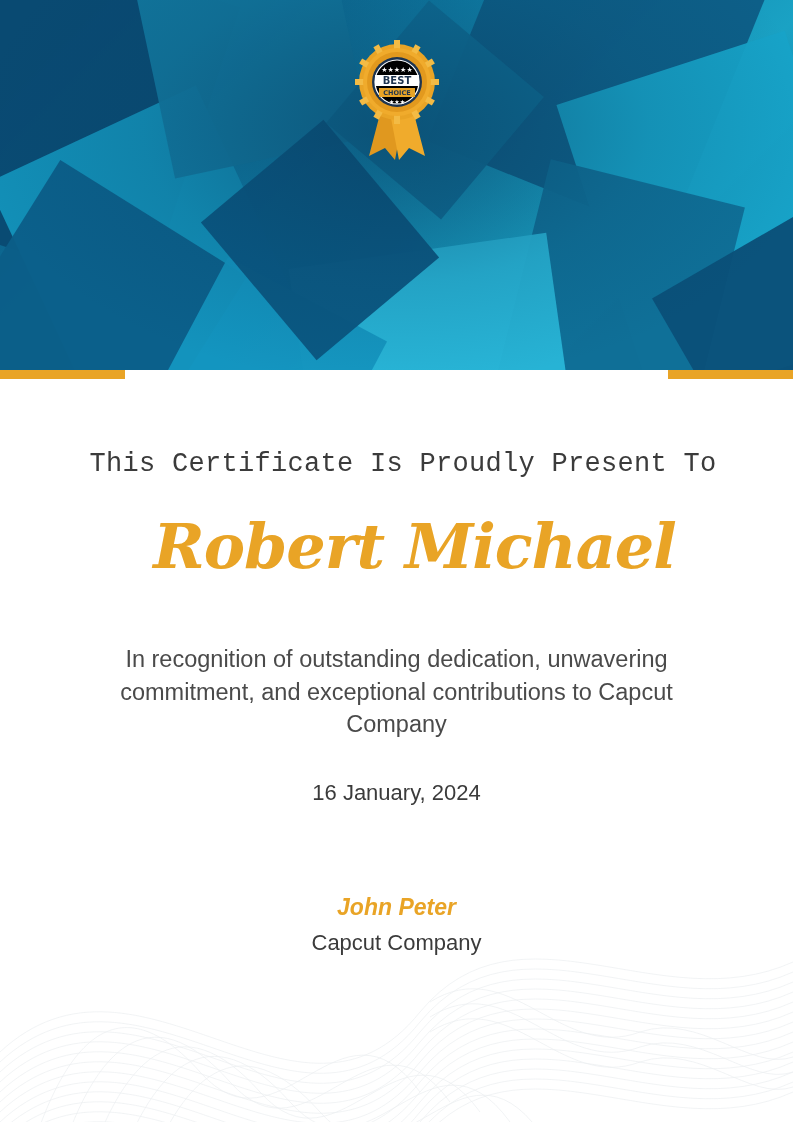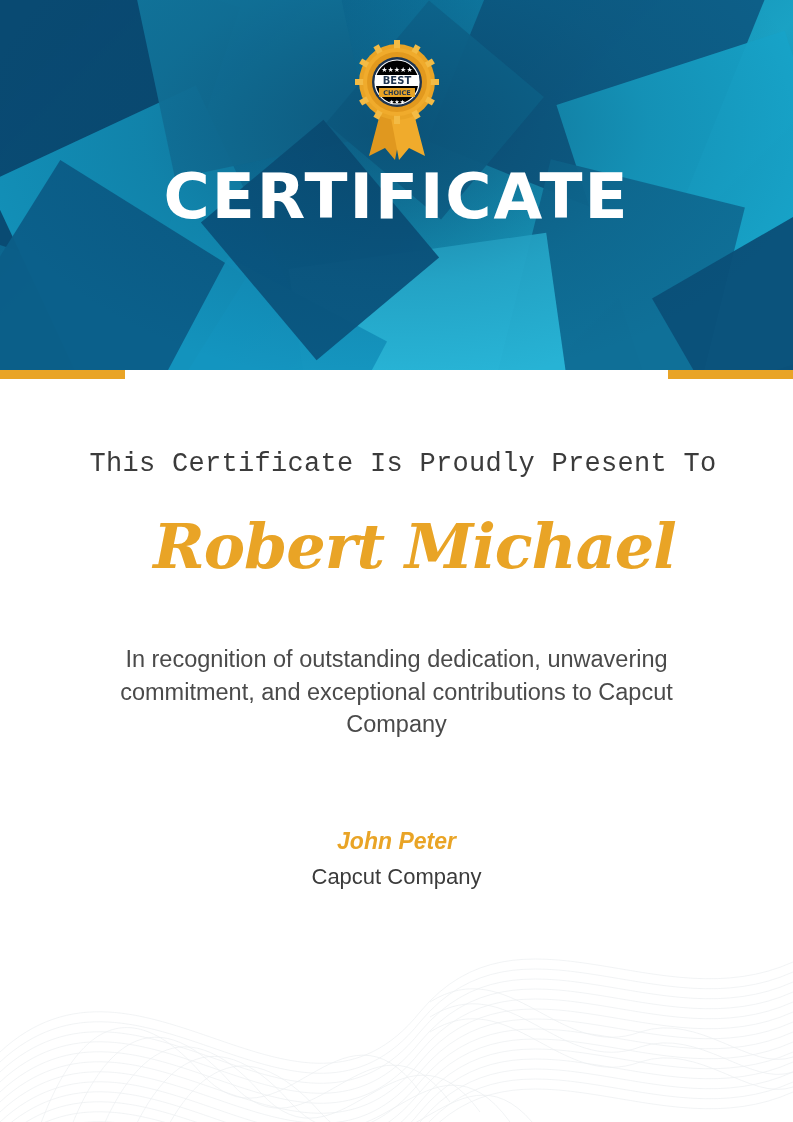--- a/index.html
+++ b/index.html
@@ -216,21 +216,20 @@
         <rect x="28" y="37" width="44" height="11" fill="#ffffff"></rect>
         <text x="50" y="46" text-anchor="middle" font-size="10" font-weight="bold" fill="#1f3550" font-family="DejaVu Sans, sans-serif">BEST</text>
 
         <rect x="32" y="50" width="36" height="9" fill="#e9a426"></rect>
         <text x="50" y="57" text-anchor="middle" font-size="6.5" font-weight="bold" fill="#1f3550" font-family="DejaVu Sans, sans-serif">CHOICE</text>
         <text x="50" y="66" text-anchor="middle" font-size="6" fill="#ffffff" font-family="DejaVu Sans, sans-serif">★★★</text>
       </svg>
     </div>
 
     <div class="title-block">
-      <div class="cert-title">CERTIFICATE</div>
     </div>
   </div>
 
   <div class="gold-rule">
     <div class="gold-seg" style="width:125px"></div>
     <div class="gold-gap" style="width:543px"></div>
     <div class="gold-seg" style="width:125px"></div>
   </div>
 
   <div class="body-area">
@@ -259,17 +258,18 @@
         <path d="M430,140 C510,90 560,200 640,170 C700,150 750,210 793,195"></path>
         <path d="M430,155 C510,105 560,215 640,185 C700,165 750,225 793,210"></path>
         <path d="M430,170 C510,120 560,230 640,200 C700,180 750,240 793,225"></path>
       </g>
     </svg>
 
     <div class="body-inner">
       <div class="present-to">This Certificate Is Proudly Present To</div>
       <div class="recipient">Robert Michael</div>
       <div class="recognition">In recognition of outstanding dedication, unwavering commitment, and exceptional contributions to Capcut Company</div>
+      <div class="date">16 January, 2024</div>
       <div class="signer-name">John Peter</div>
       <div class="signer-org">Capcut Company</div>
     </div>
   </div>
 </div>
 
 </body></html>

